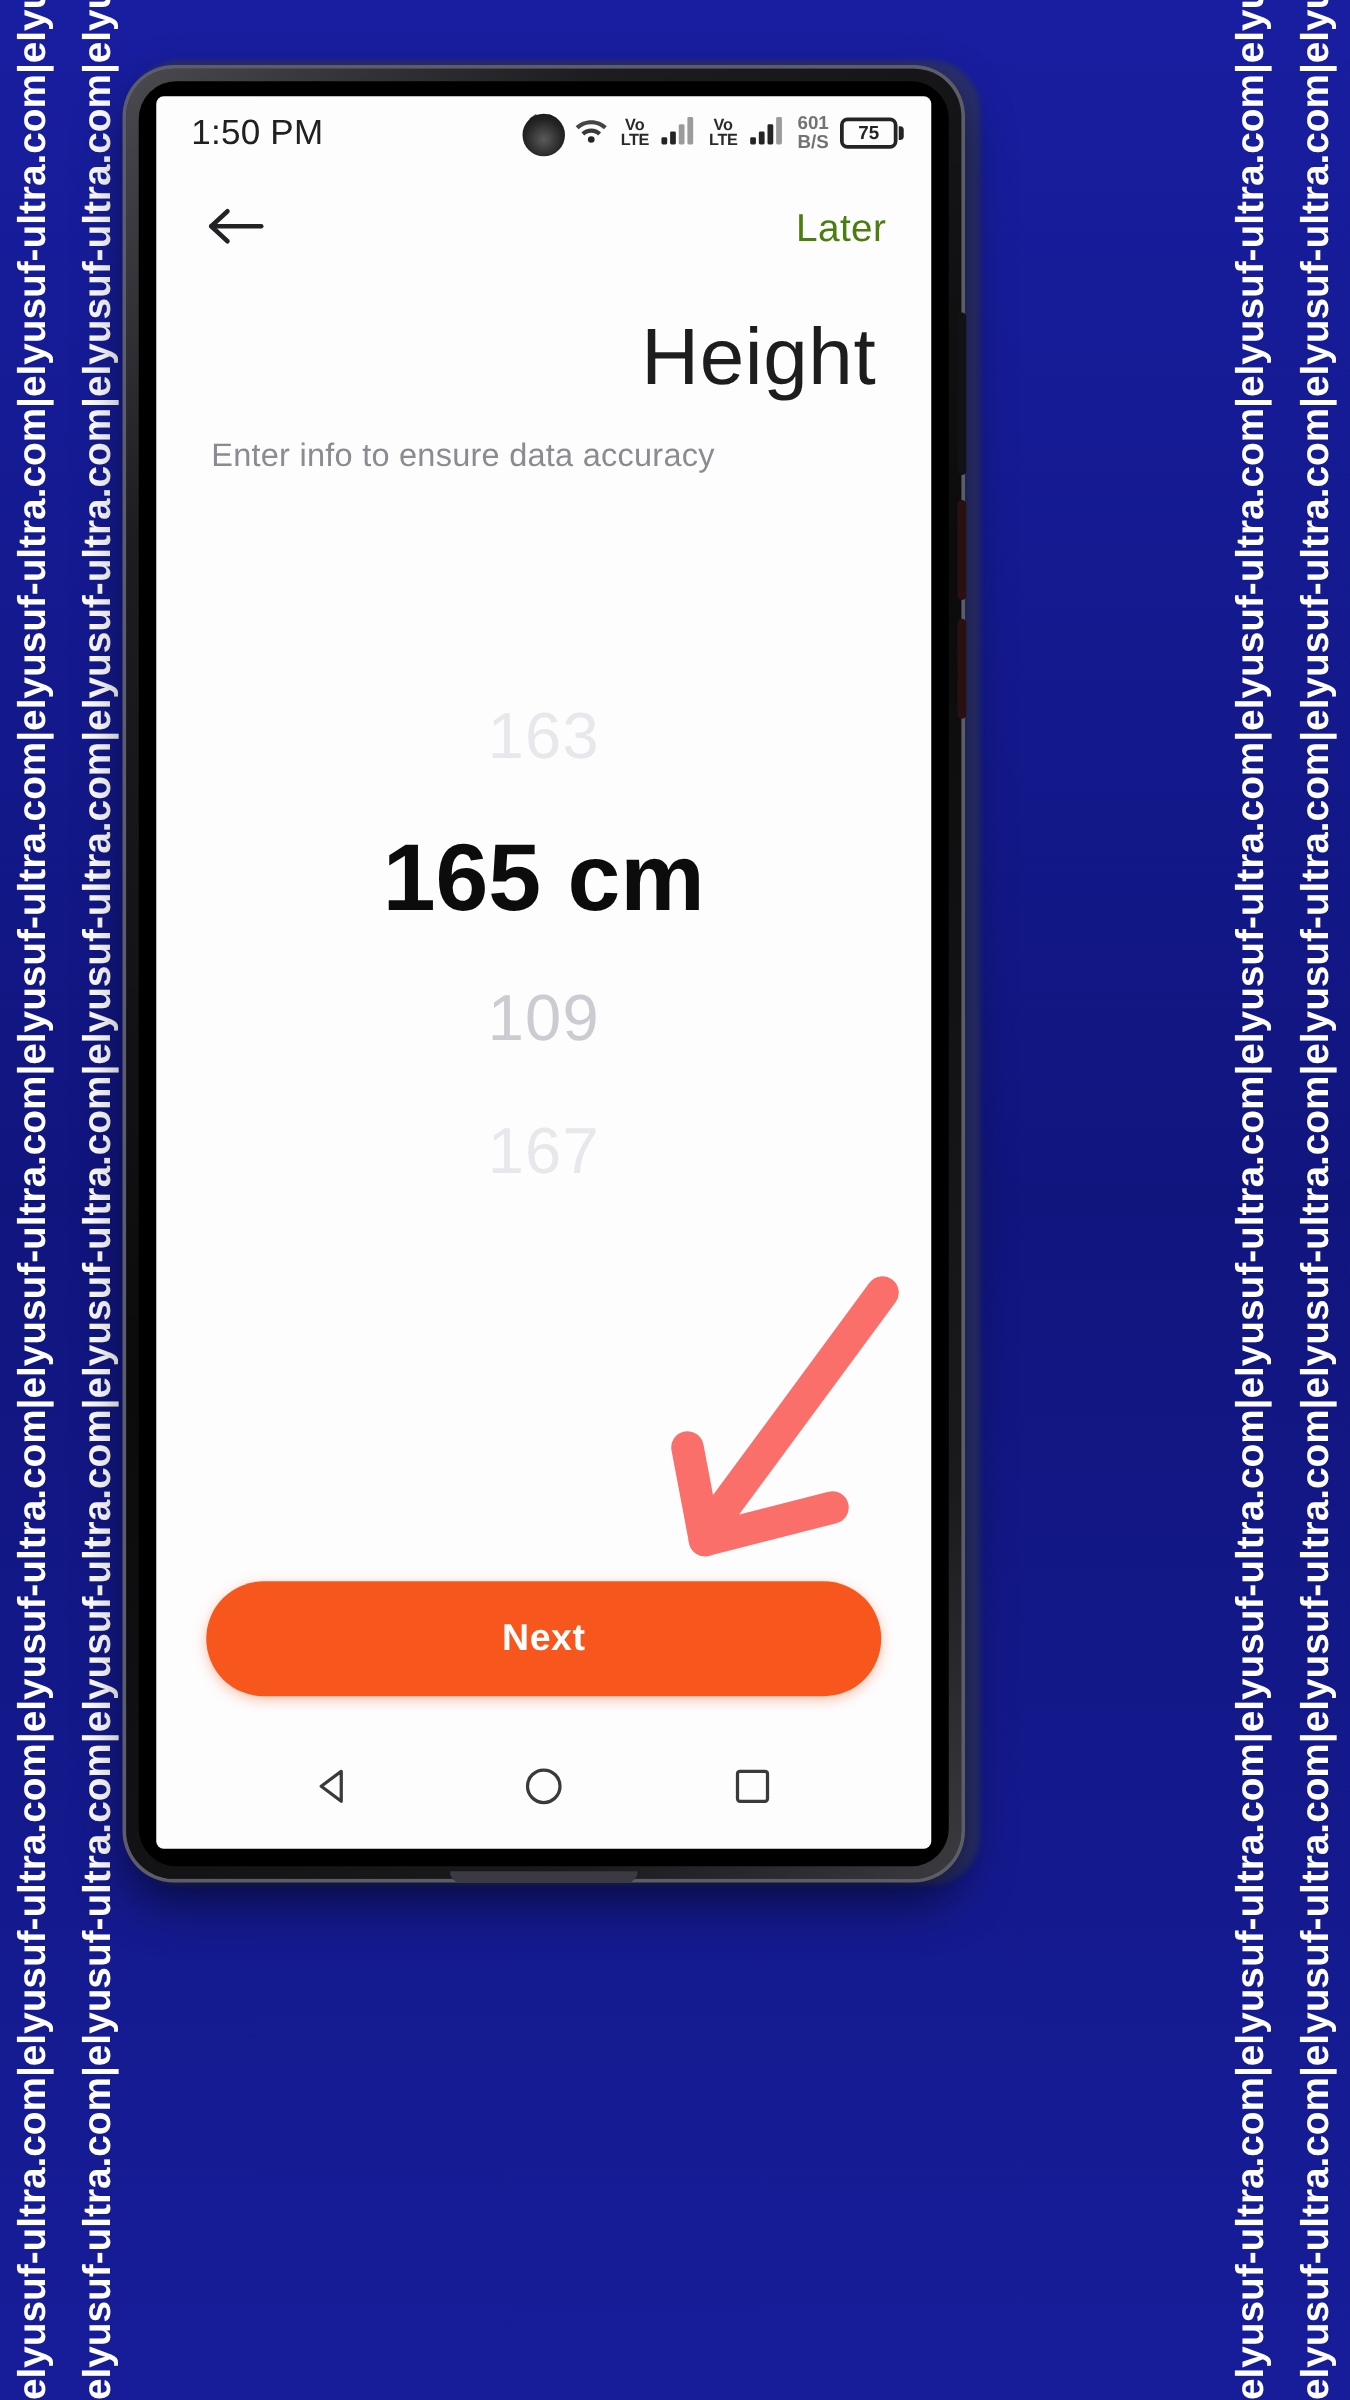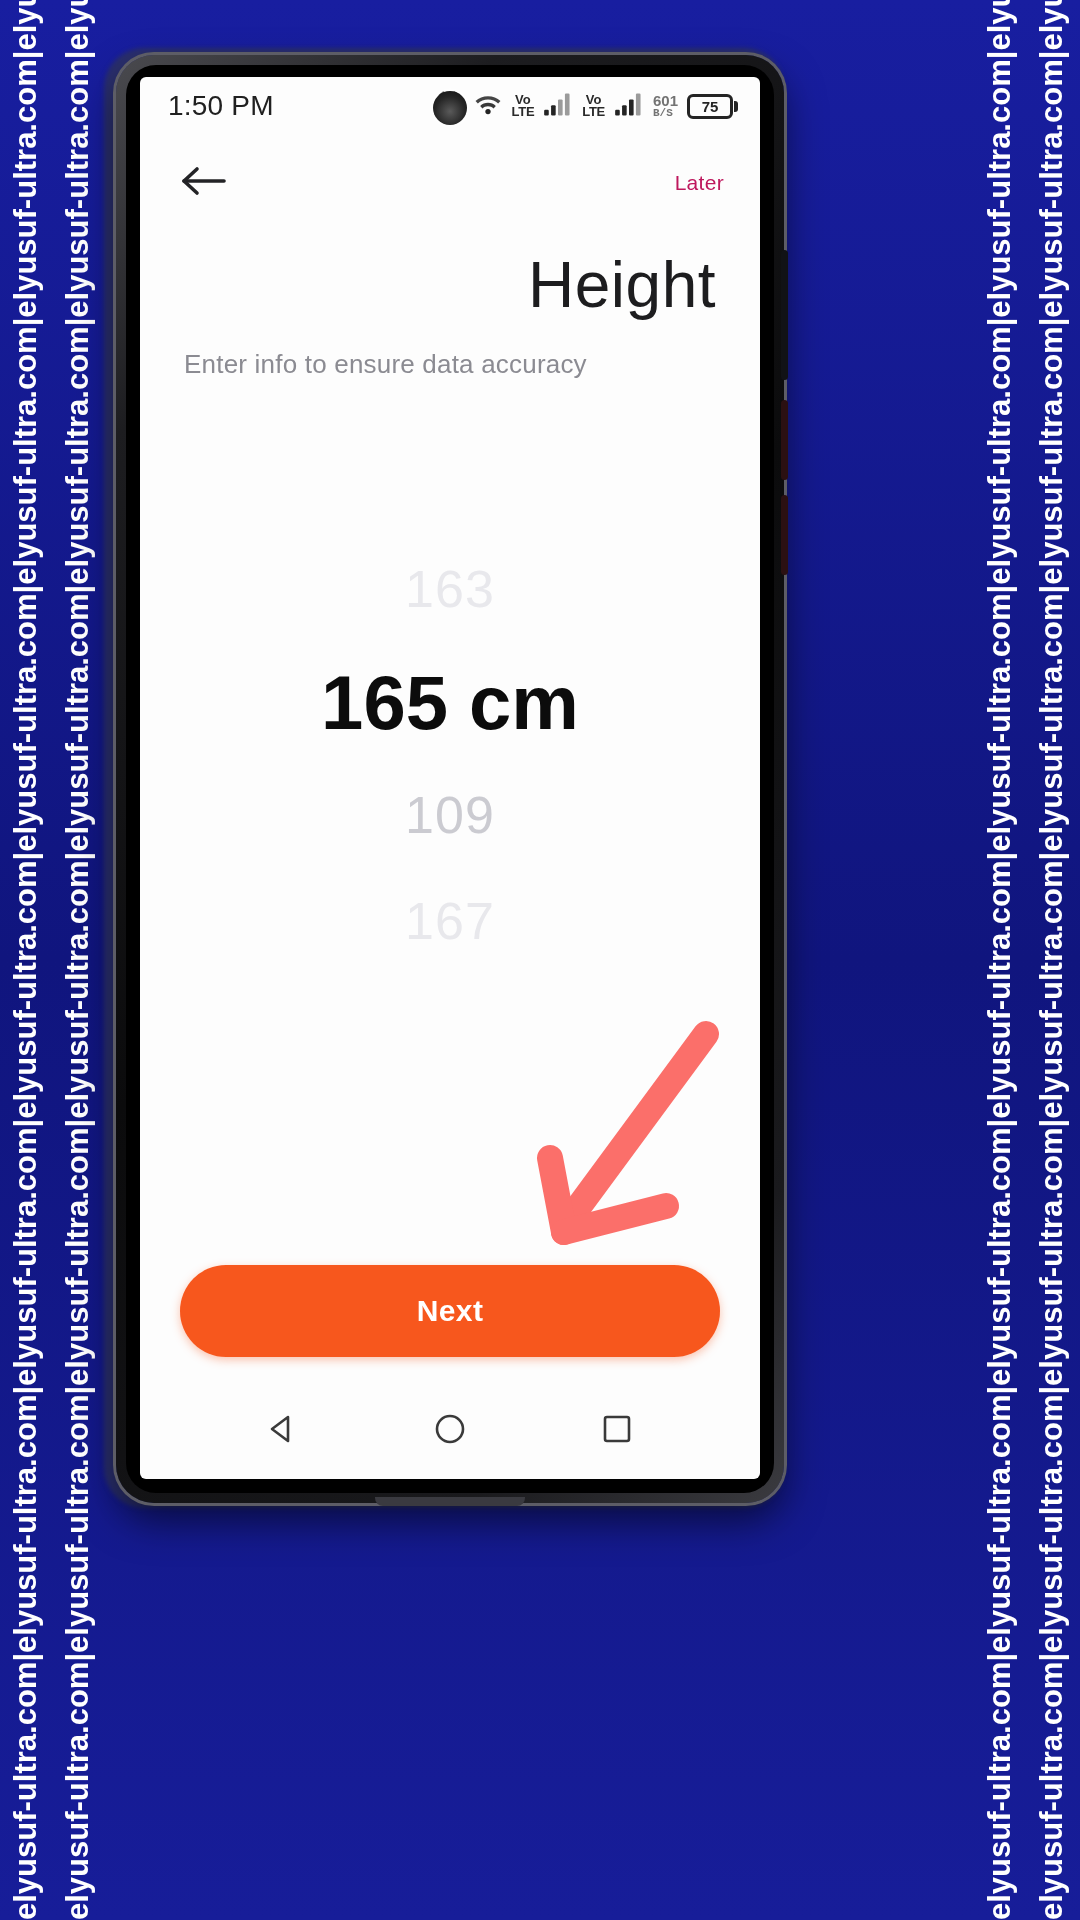--- a/index.html
+++ b/index.html
@@ -64,21 +64,21 @@
     left: 104px;
     top: 48px;
     width: 680px;
     height: 1460px;
     border-radius: 40px;
     background: #2a2f6e;
     filter: blur(2px);
   }
   .device {
     position: absolute;
-    left: 116px;
+    left: 101px;
     top: 55px;
     width: 668px;
     height: 1448px;
     border-radius: 38px;
     background: linear-gradient(135deg, #4a4a4f 0%, #1d1d20 18%, #0b0b0c 50%, #1a1a1d 85%, #3b3b40 100%);
     padding: 10px;
     box-shadow: 0 0 0 3px #5d5d66, 0 18px 38px rgba(0,0,0,.55);
   }
   .device-inner {
     width: 100%;
@@ -169,21 +169,21 @@
   .volte span:last-child { letter-spacing: -.3px; }
   .netspeed {
     display: flex;
     flex-direction: column;
     align-items: flex-start;
     line-height: 1;
     font-size: 15px;
     font-weight: bold;
     color: #737373;
   }
-  .netspeed .unit { font-size: 11px; font-weight: bold; font-family: Liberation Mono, monospace; }
+  .netspeed .unit { font-size: 15px; font-weight: bold; }
   .battery {
     display: flex;
     align-items: center;
   }
   .battery-body {
     width: 46px;
     height: 25px;
     border: 3px solid #242424;
     border-radius: 6px;
     display: flex;
@@ -210,22 +210,22 @@
     justify-content: space-between;
     padding: 0 36px 0 40px;
   }
   .back-btn {
     width: 64px;
     height: 56px;
     display: flex;
     align-items: center;
   }
   .later-btn {
-    font-size: 21px;
-    color: #be185d;
+    font-size: 31px;
+    color: #4d7c0f;
     letter-spacing: .3px;
   }
 
   
   .title-block {
     flex: none;
     padding: 18px 44px 0 44px;
   }
   .page-title {
     font-size: 64px;

